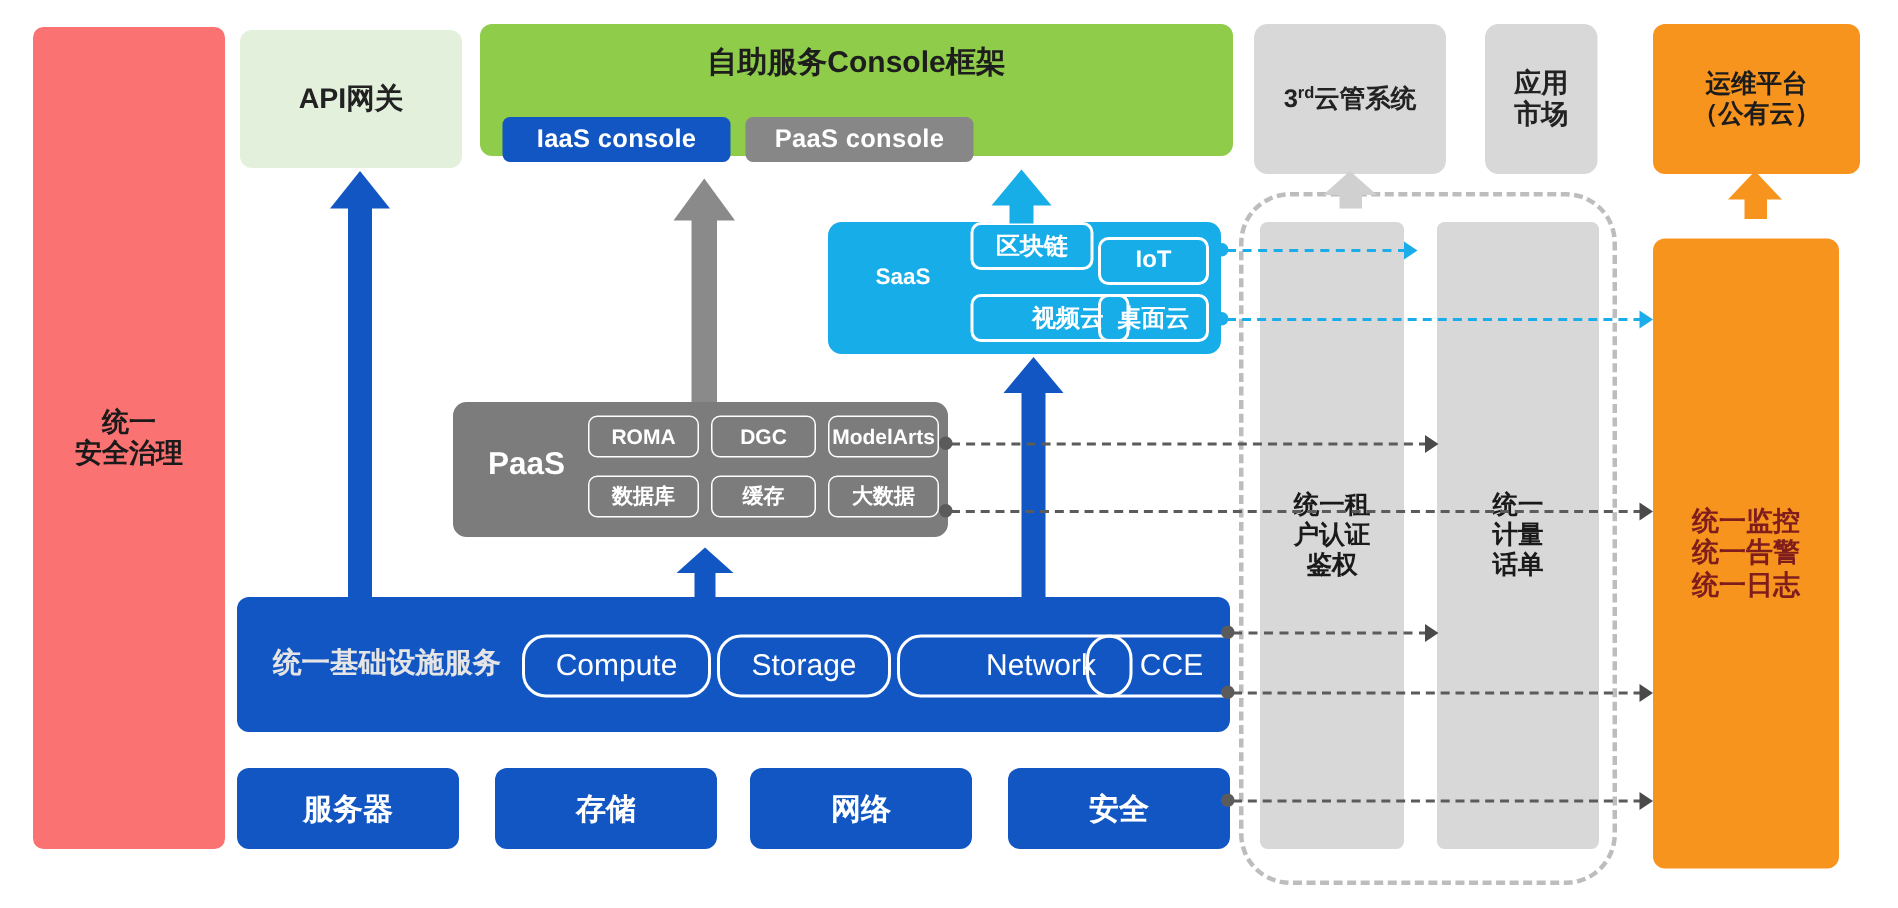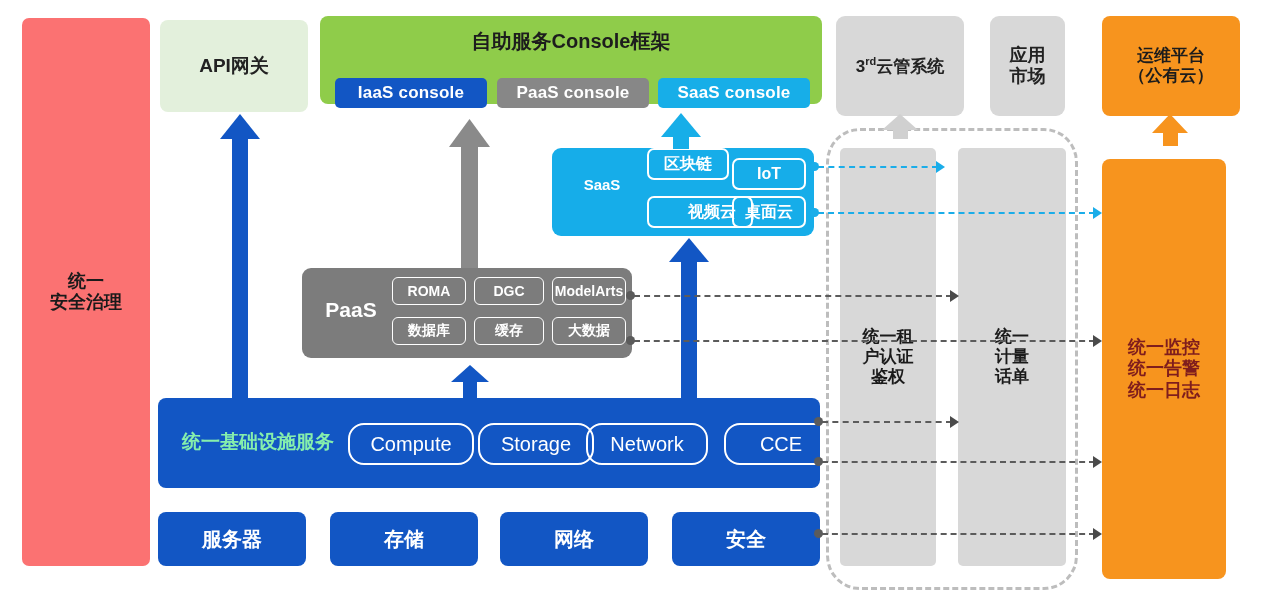--- a/index.html
+++ b/index.html
@@ -113,31 +113,31 @@
   .pc5{left:172px;top:49px;width:68px;}
   .pc6{left:250px;top:49px;width:72px;}
 
   
   .infra{
     left:158px;top:398px;width:662px;height:90px;
     background:#1256C4;border-radius:8px;display:block;
   }
   .infra-name{
     position:absolute;left:14px;top:31px;width:172px;text-align:center;
-    color:#86efac;font-size:19px;font-weight:600;
+    color:#e5e5e5;font-size:19px;font-weight:600;
   }
   .infra-chip{
     position:absolute;top:25px;height:38px;border-radius:16px;
     border:2px solid #ffffff;
     display:flex;align-items:center;justify-content:center;
     color:#ffffff;font-size:20px;font-weight:500;
   }
   .ic1{left:190px;width:122px;}
   .ic2{left:320px;width:112px;}
-  .ic3{left:428px;width:118px;}
+  .ic3{left:440px;width:118px;padding-left:35px;}
   .ic4{left:566px;width:110px;}
 
   
   .bblue{
     top:512px;height:54px;background:#1256C4;border-radius:8px;
     color:#ffffff;font-size:20px;font-weight:600;
   }
   .bb1{left:158px;width:148px;}
   .bb2{left:330px;width:148px;}
   .bb3{left:500px;width:148px;}
@@ -179,21 +179,20 @@
   </div>
 
   <div class="box api-gw">
     <span>API网关</span>
   </div>
 
   <div class="box console-frame">
     <div class="console-title">自助服务Console框架</div>
     <div class="console-chip chip-iaas">IaaS console</div>
     <div class="console-chip chip-paas">PaaS console</div>
-    <div class="console-chip chip-saas">SaaS console</div>
   </div>
 
   <div class="box gray-top g3rd">
     <span class="lbl"><span>3</span><span class="sup">rd</span><span>云管系统</span></span>
   </div>
 
   <div class="box gray-top gmkt">
     <span class="lbl">
       <span>应用</span><br>
       <span>市场</span>

